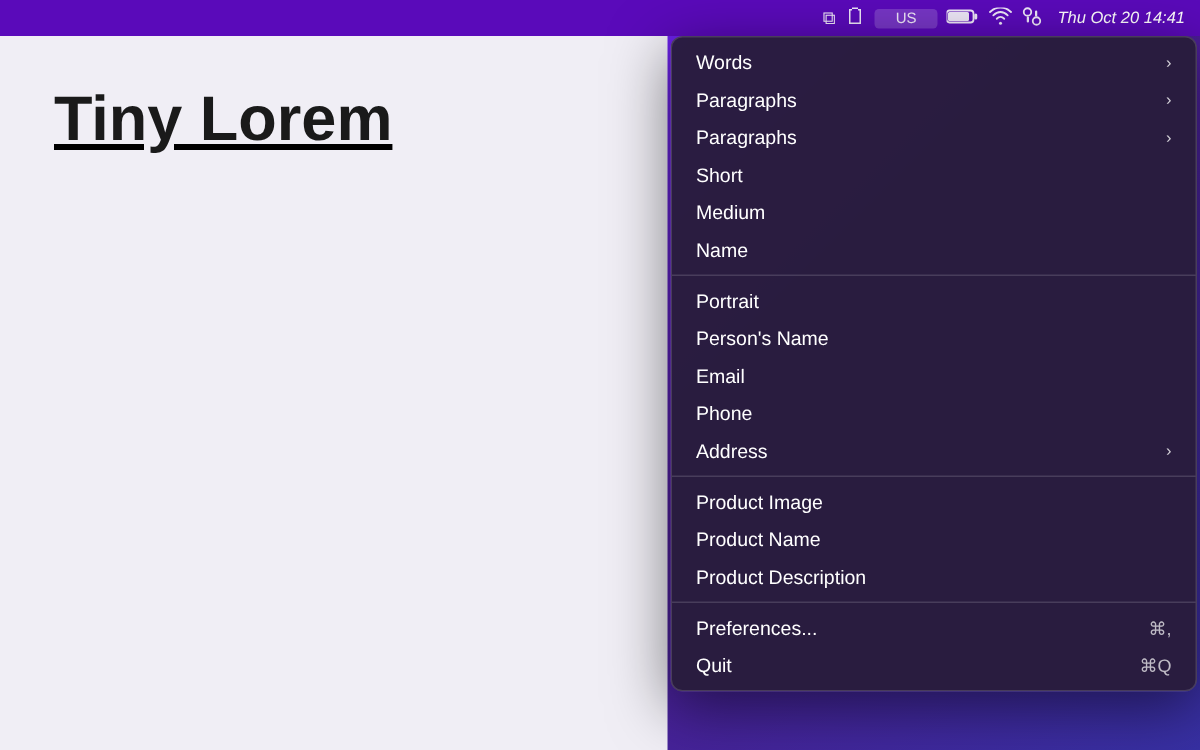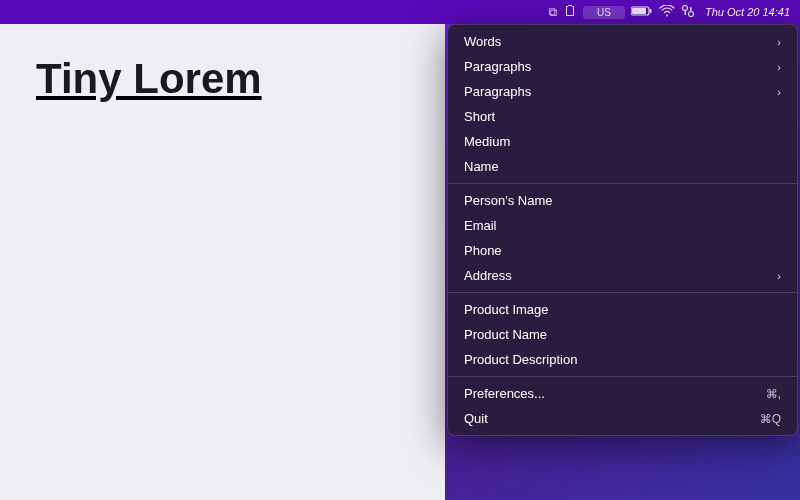--- a/index.html
+++ b/index.html
@@ -193,20 +193,23 @@
       <div class="menu-item">
         <span>Medium</span>
       </div>
       <div class="menu-item">
         <span>Name</span>
       </div>
 
       <div class="menu-separator"></div>
 
       <div class="menu-item">
+        <span>Portrait</span>
+      </div>
+      <div class="menu-item">
         <span>Person's Name</span>
       </div>
       <div class="menu-item">
         <span>Email</span>
       </div>
       <div class="menu-item">
         <span>Phone</span>
       </div>
       <div class="menu-item">
         <span>Address</span>

